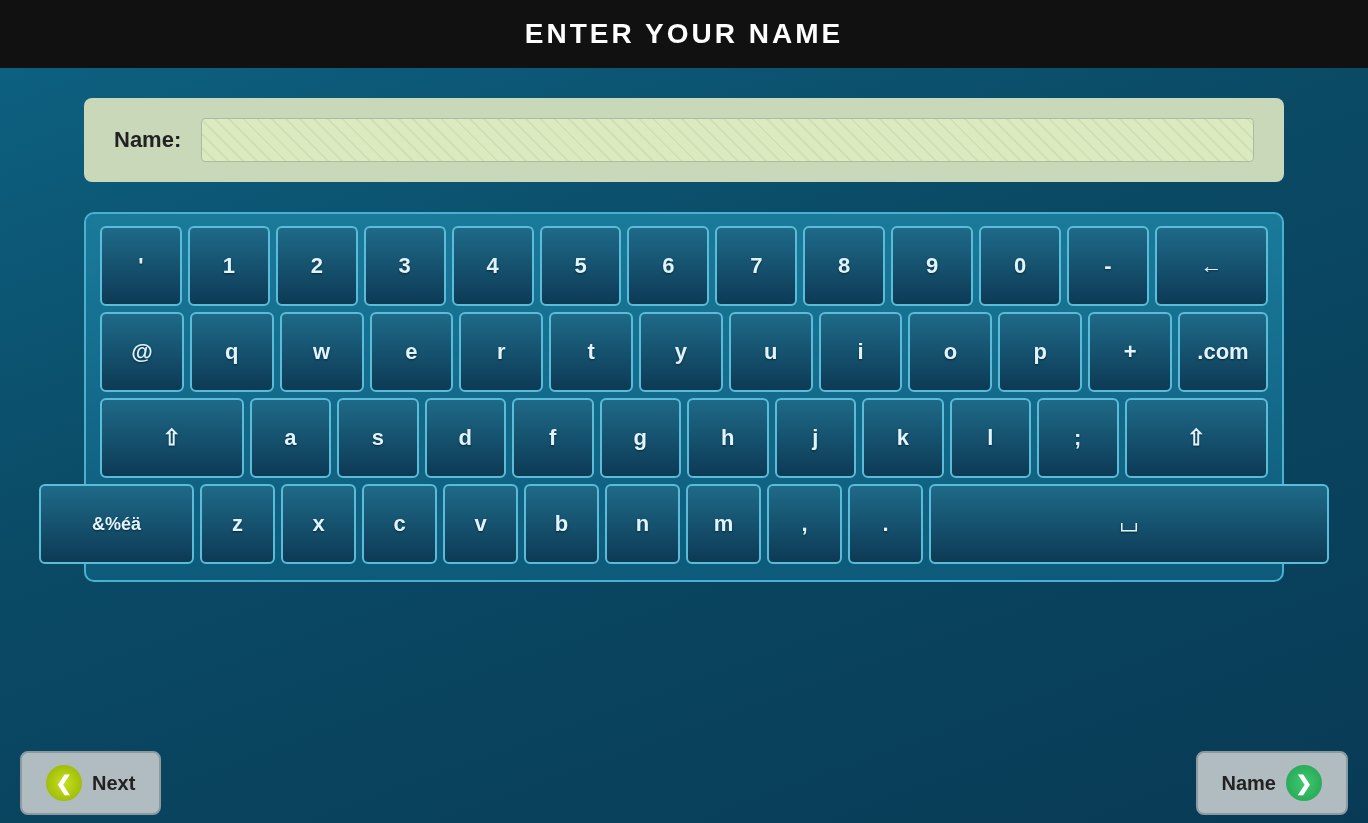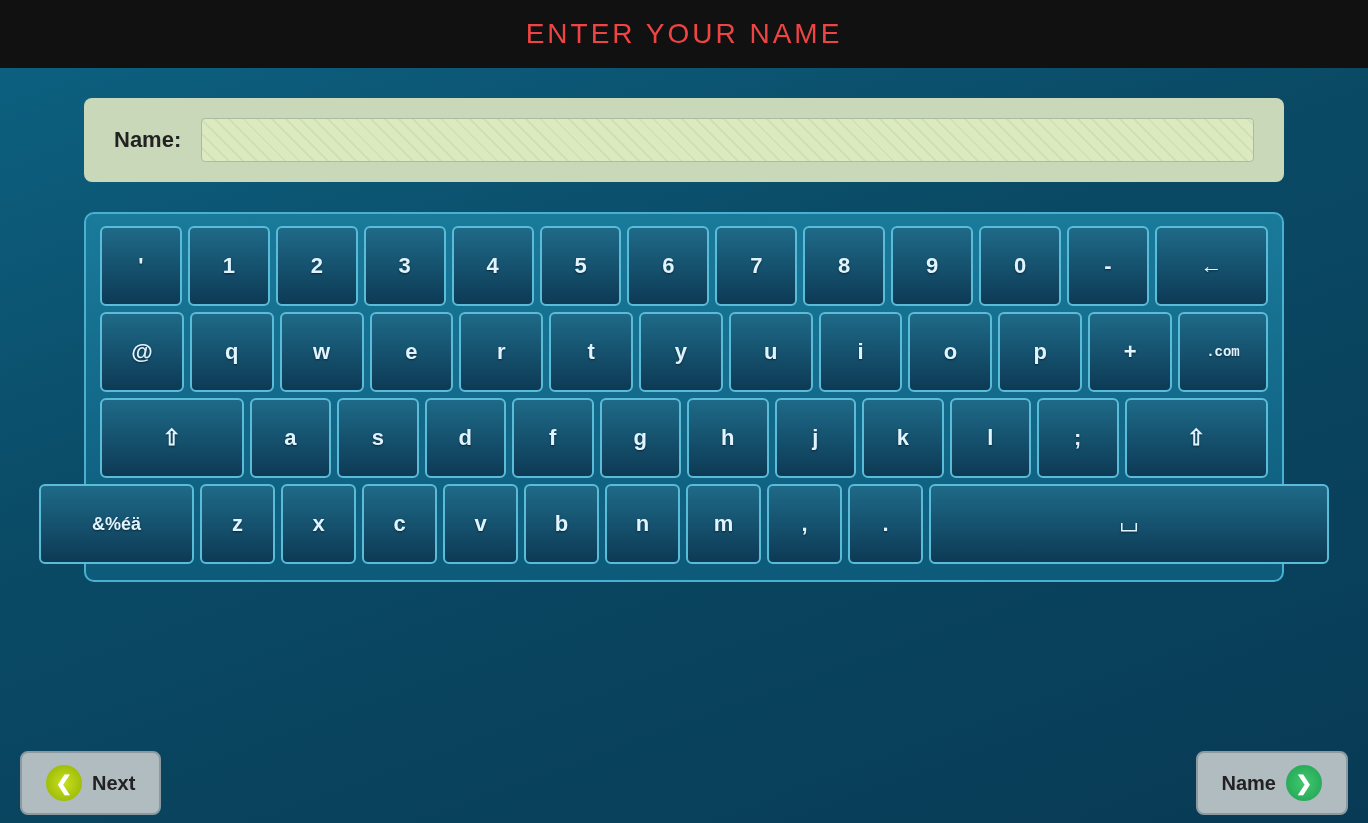--- a/index.html
+++ b/index.html
@@ -15,23 +15,23 @@
     }
 
     
     .title-bar {
       background: #111;
       width: 100%;
       padding: 18px 0;
       text-align: center;
     }
     .title-bar h1 {
-      color: #ef4444;
+      color: #ffffff;
       font-size: 28px;
-      font-weight: normal;
+      font-weight: bold;
       letter-spacing: 3px;
     }
 
     
     .main-area {
       flex: 1;
       background: linear-gradient(160deg, #0d6080 0%, #0a4a65 40%, #083a55 100%);
       display: flex;
       flex-direction: column;
       align-items: center;
@@ -134,22 +134,21 @@
     .key-space {
       flex: 5;
       min-width: 400px;
     }
     .key-backspace {
       flex: 1.4;
       min-width: 100px;
     }
     .key-dotcom {
       min-width: 90px;
-      font-size: 14px;
-      font-family: Liberation Mono, monospace;
+      font-size: 22px;
     }
 
     
     .bottom-nav {
       width: 100%;
       display: flex;
       justify-content: space-between;
       align-items: center;
       padding: 12px 20px 8px 20px;
       position: absolute;

